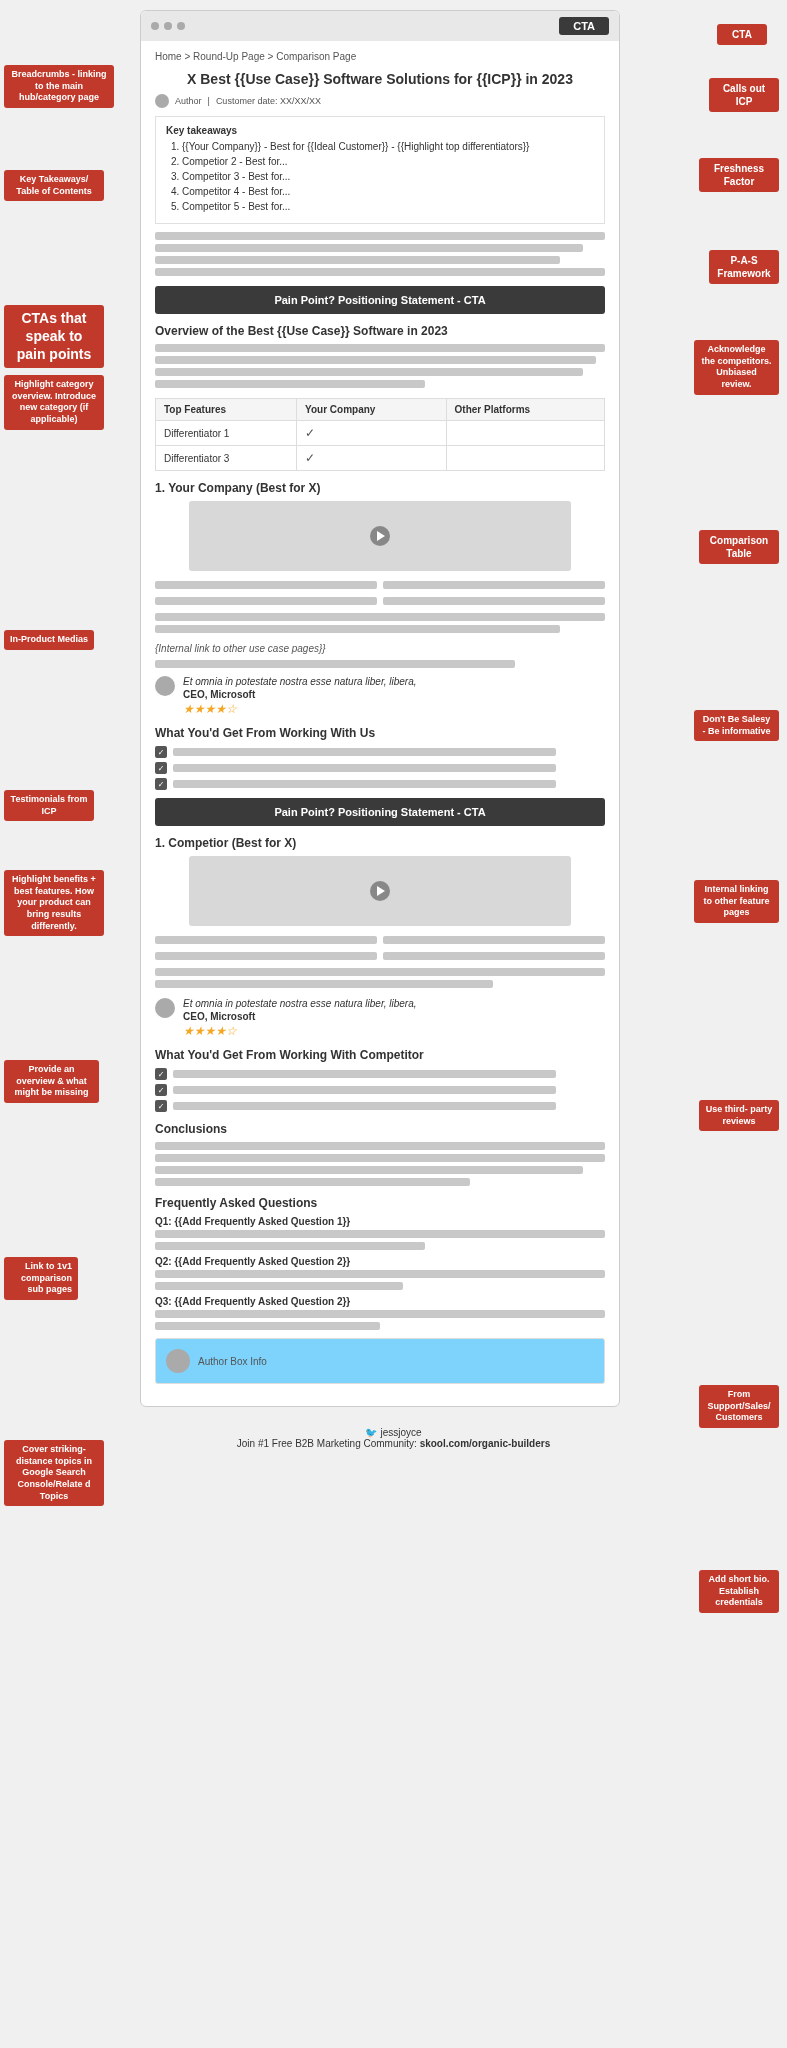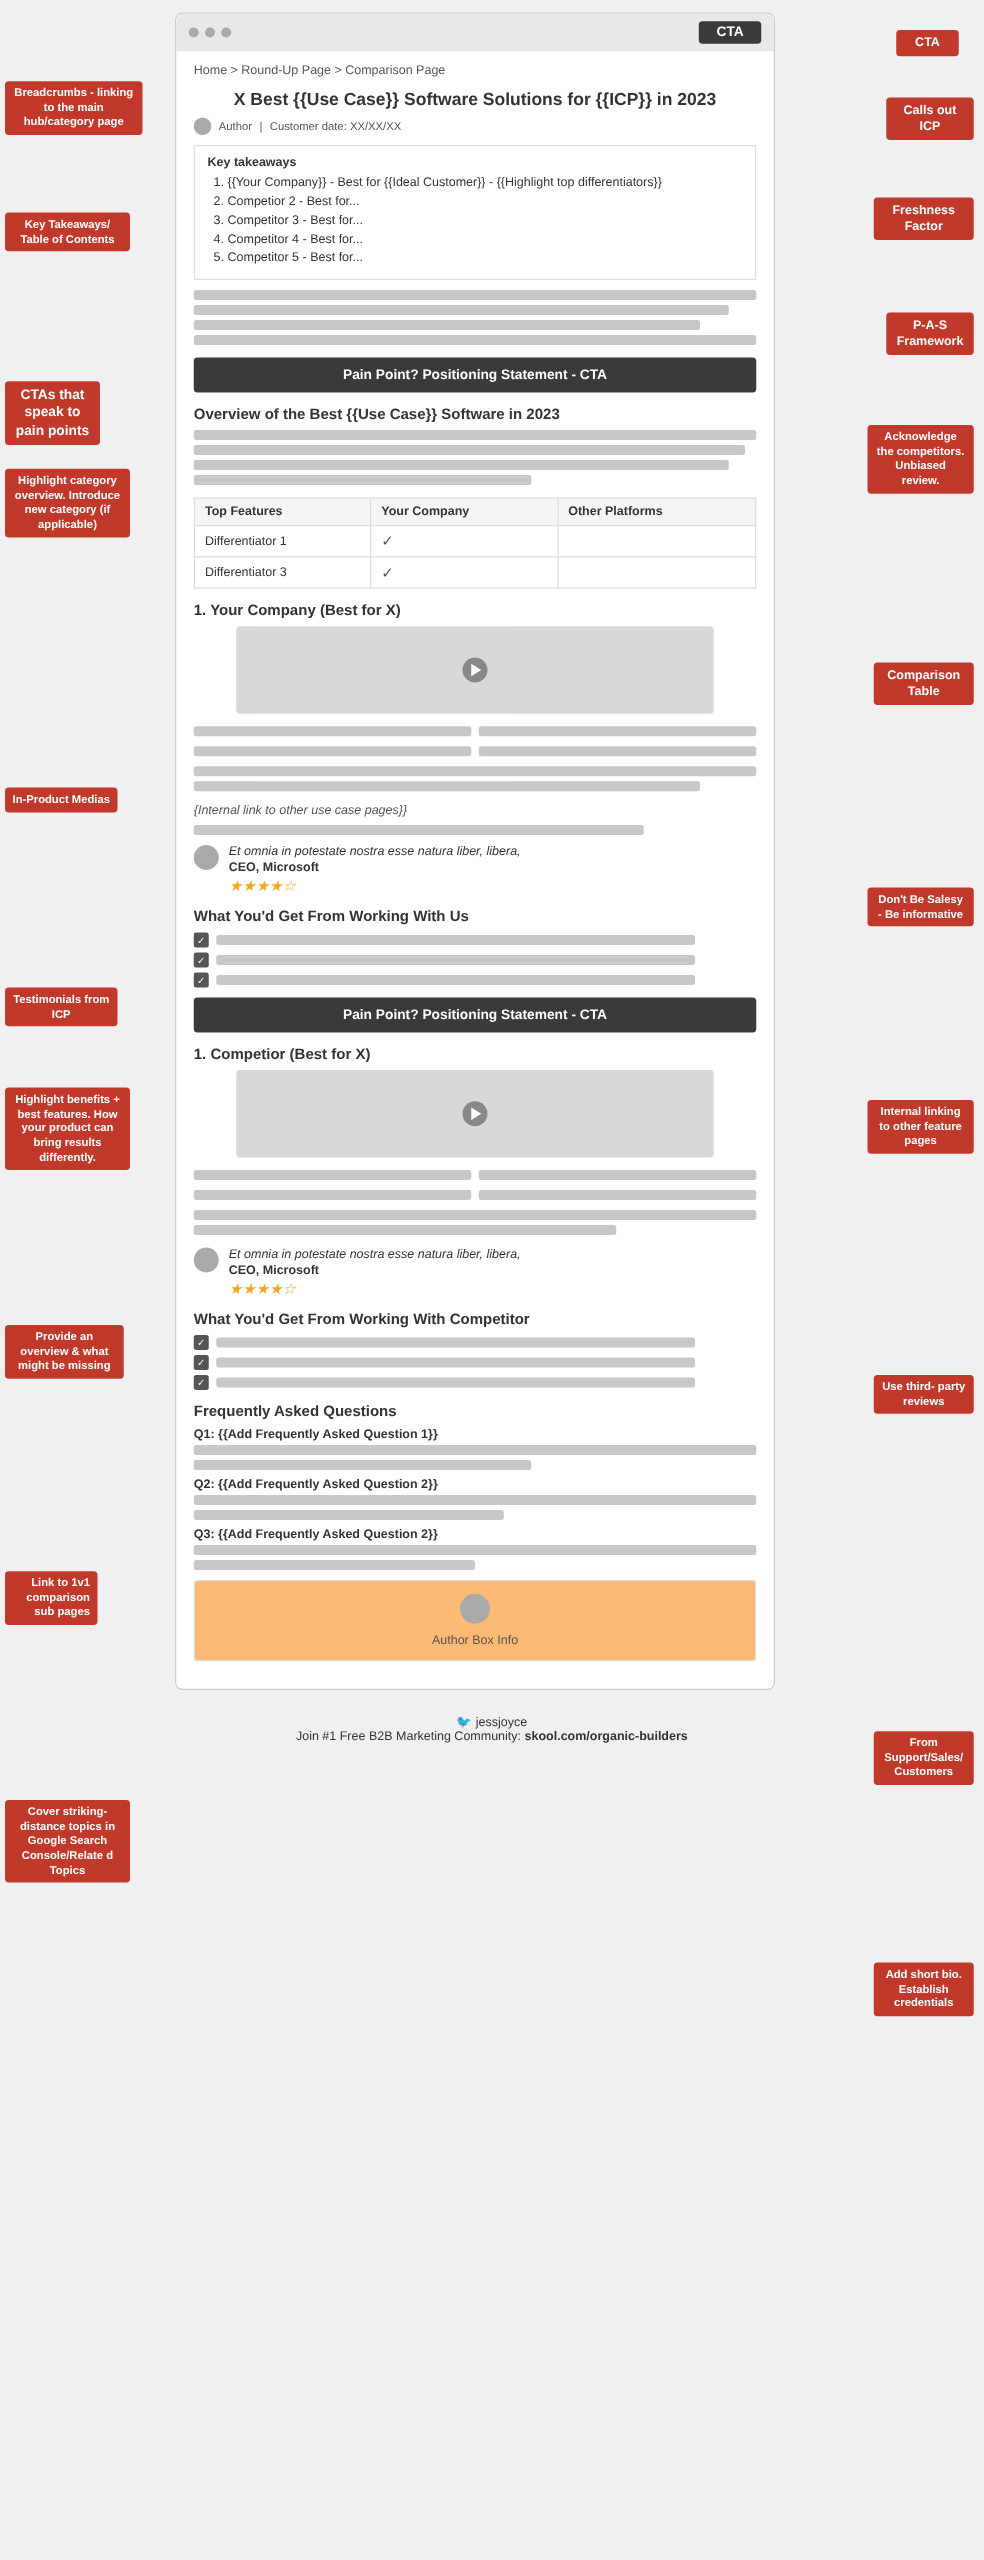--- a/index.html
+++ b/index.html
@@ -288,28 +288,27 @@
     
     .faq-question {
       font-size: 10px;
       font-weight: bold;
       margin: 6px 0 3px;
     }
 
     
     .author-box {
       border: 1px solid #ddd;
-      background: #fdba74;
+      background: #7dd3fc;
       padding: 10px;
       display: flex;
       align-items: center;
       gap: 8px;
       margin: 8px 0;
       border-radius: 3px;
-      flex-direction: column;
     }
 
     .author-box-avatar {
       width: 24px; height: 24px;
       background: #aaa;
       border-radius: 50%;
     }
 
     .author-box-text {
       font-size: 10px;
@@ -534,20 +533,29 @@
       <div class="benefit-item">
         <div class="benefit-check">✓</div>
         <div class="text-block" style="width:85%; margin:0"></div>
       </div>
       <div class="benefit-item">
         <div class="benefit-check">✓</div>
         <div class="text-block" style="width:85%; margin:0"></div>
       </div>
 
 
+      <div class="conclusions-section">
+        <div class="section-heading">Conclusions</div>
+        <div class="text-block-group">
+          <div class="text-block" style="width:100%"></div>
+          <div class="text-block" style="width:100%"></div>
+          <div class="text-block" style="width:95%"></div>
+          <div class="text-block" style="width:70%"></div>
+        </div>
+      </div>
 
       <div class="section-heading">Frequently Asked Questions</div>
 
       <div class="faq-question">Q1: {{Add Frequently Asked Question 1}}</div>
       <div class="text-block" style="width:100%"></div>
       <div class="text-block" style="width:60%"></div>
 
       <div class="faq-question">Q2: {{Add Frequently Asked Question 2}}</div>
       <div class="text-block" style="width:100%"></div>
       <div class="text-block" style="width:55%"></div>
@@ -579,21 +587,21 @@
 hub/category page</div>
 
   <div class="annotation" style="top:68px; right:8px; width:70px;">Calls out
 ICP</div>
 
   <div class="annotation" style="top:148px; right:8px; width:80px;">Freshness Factor</div>
 
   <div class="annotation" style="top:160px; left:4px; width:100px; font-size:9px;">Key Takeaways/
 Table of Contents</div>
 
-  <div class="annotation" style="top:295px; left:4px; width:76px; font-size:11px;">CTAs that speak
+  <div class="annotation" style="top:295px; left:4px; width:100px; font-size:14px;">CTAs that speak
 to pain points</div>
 
   <div class="annotation" style="top:240px; right:8px; width:70px;">P-A-S
 Framework</div>
 
   <div class="annotation" style="top:330px; right:8px; width:85px; font-size:9px;">Acknowledge
 the
 competitors.
 Unbiased
 review.</div>

